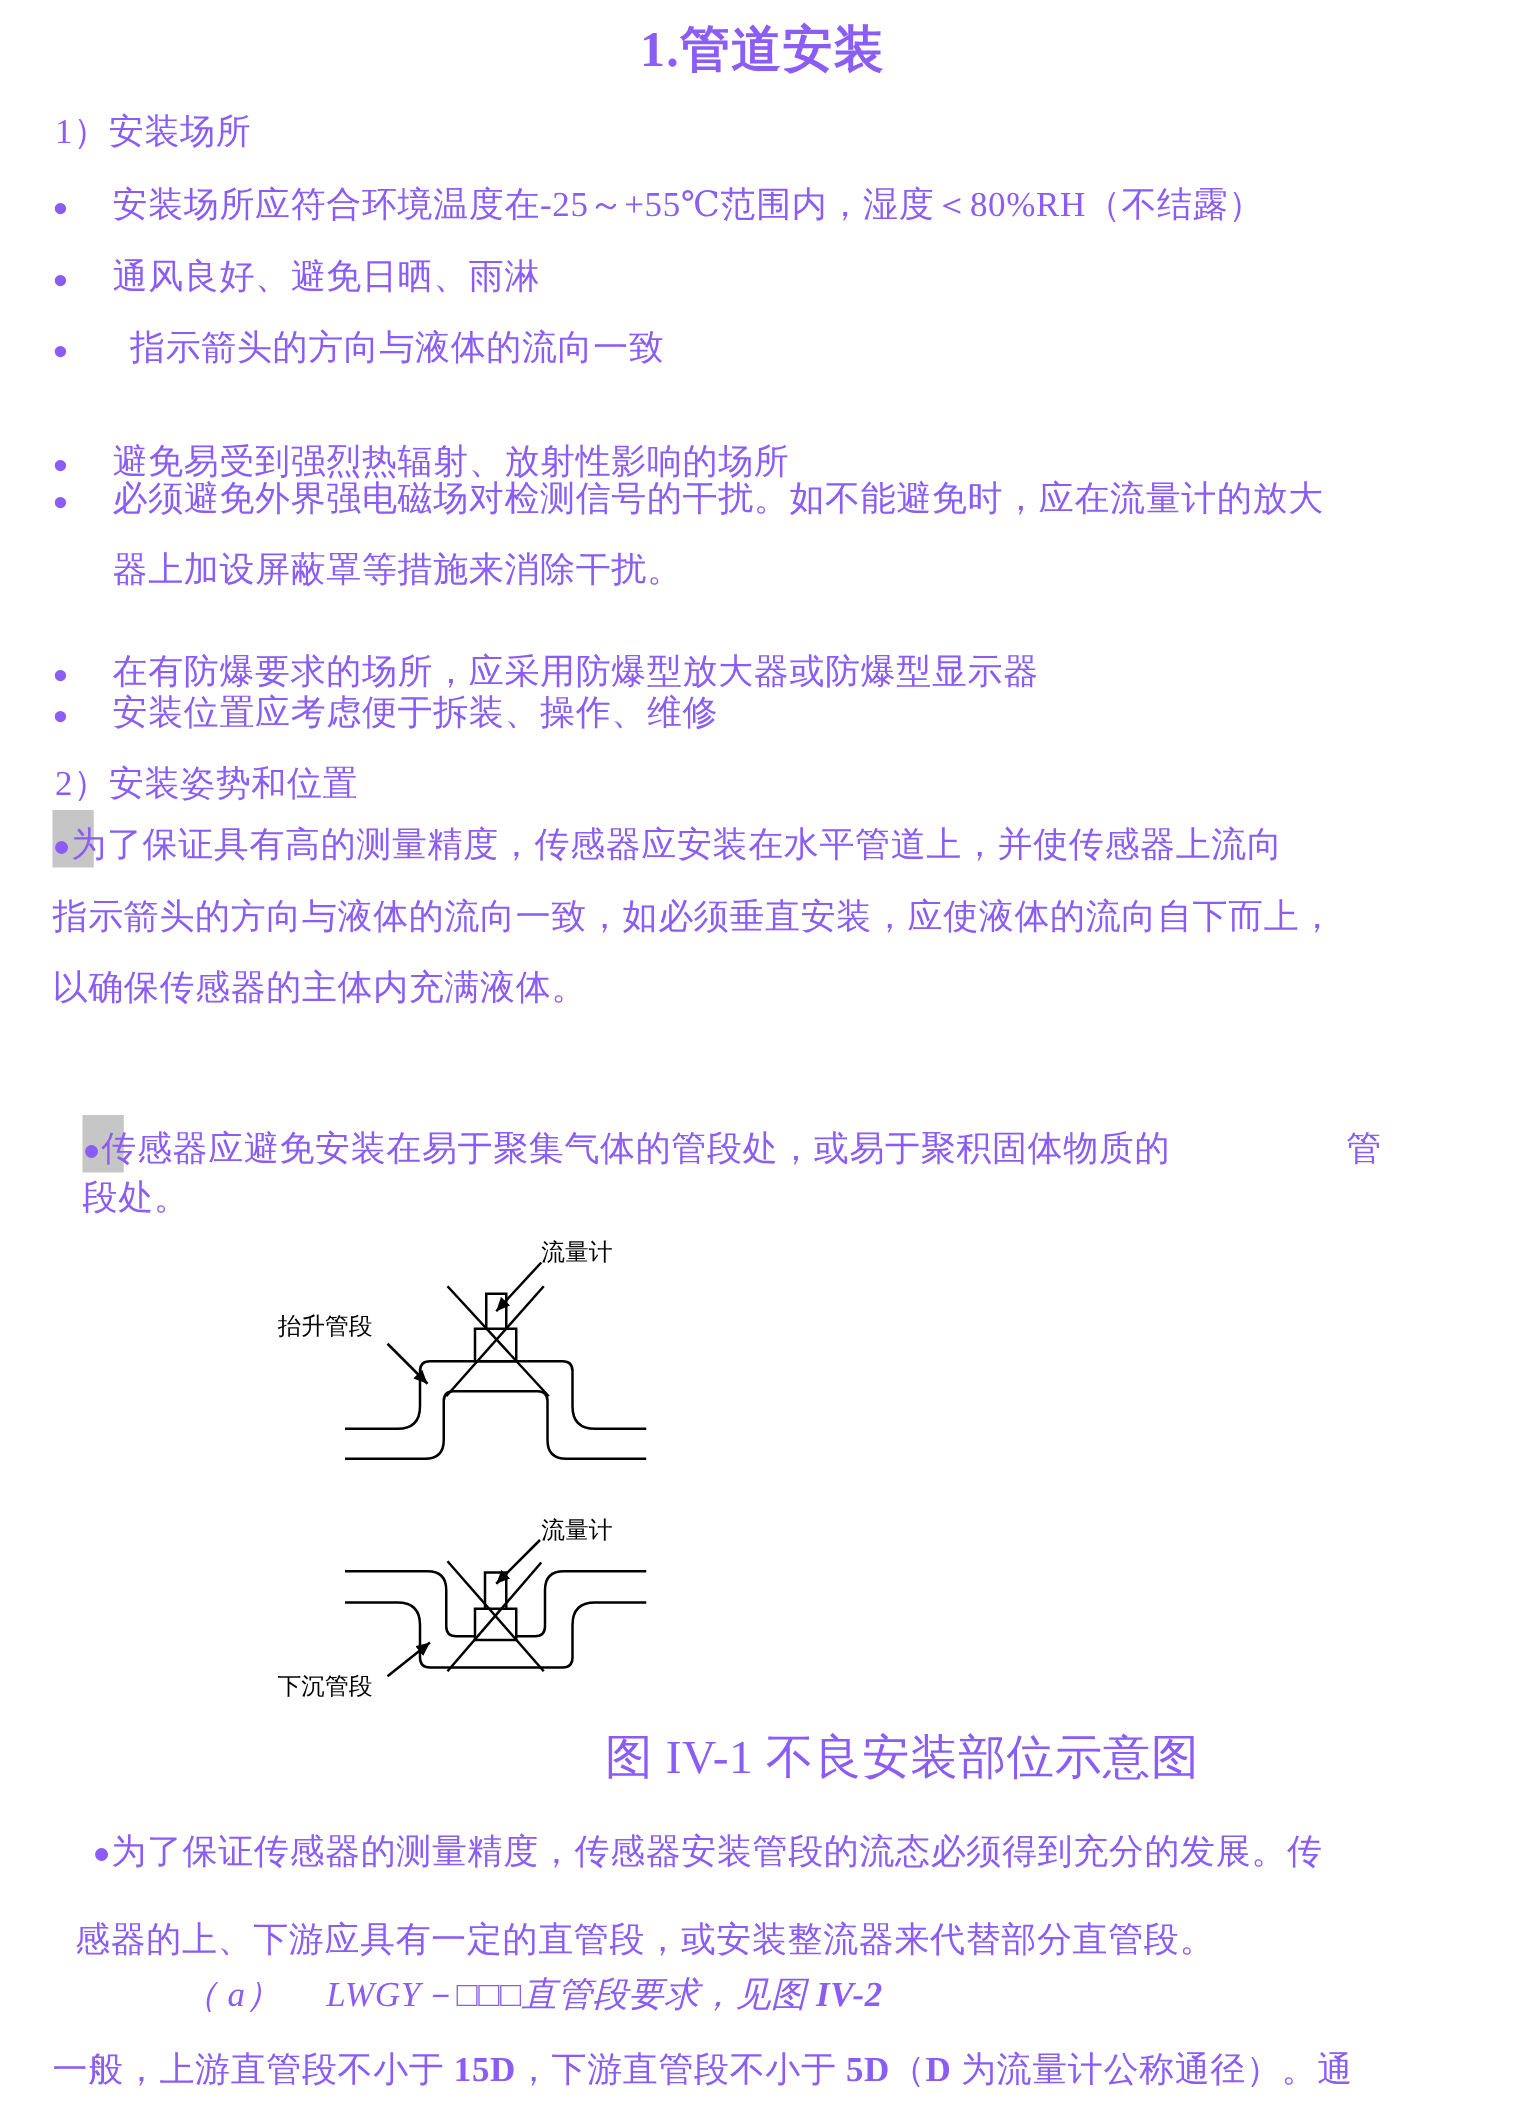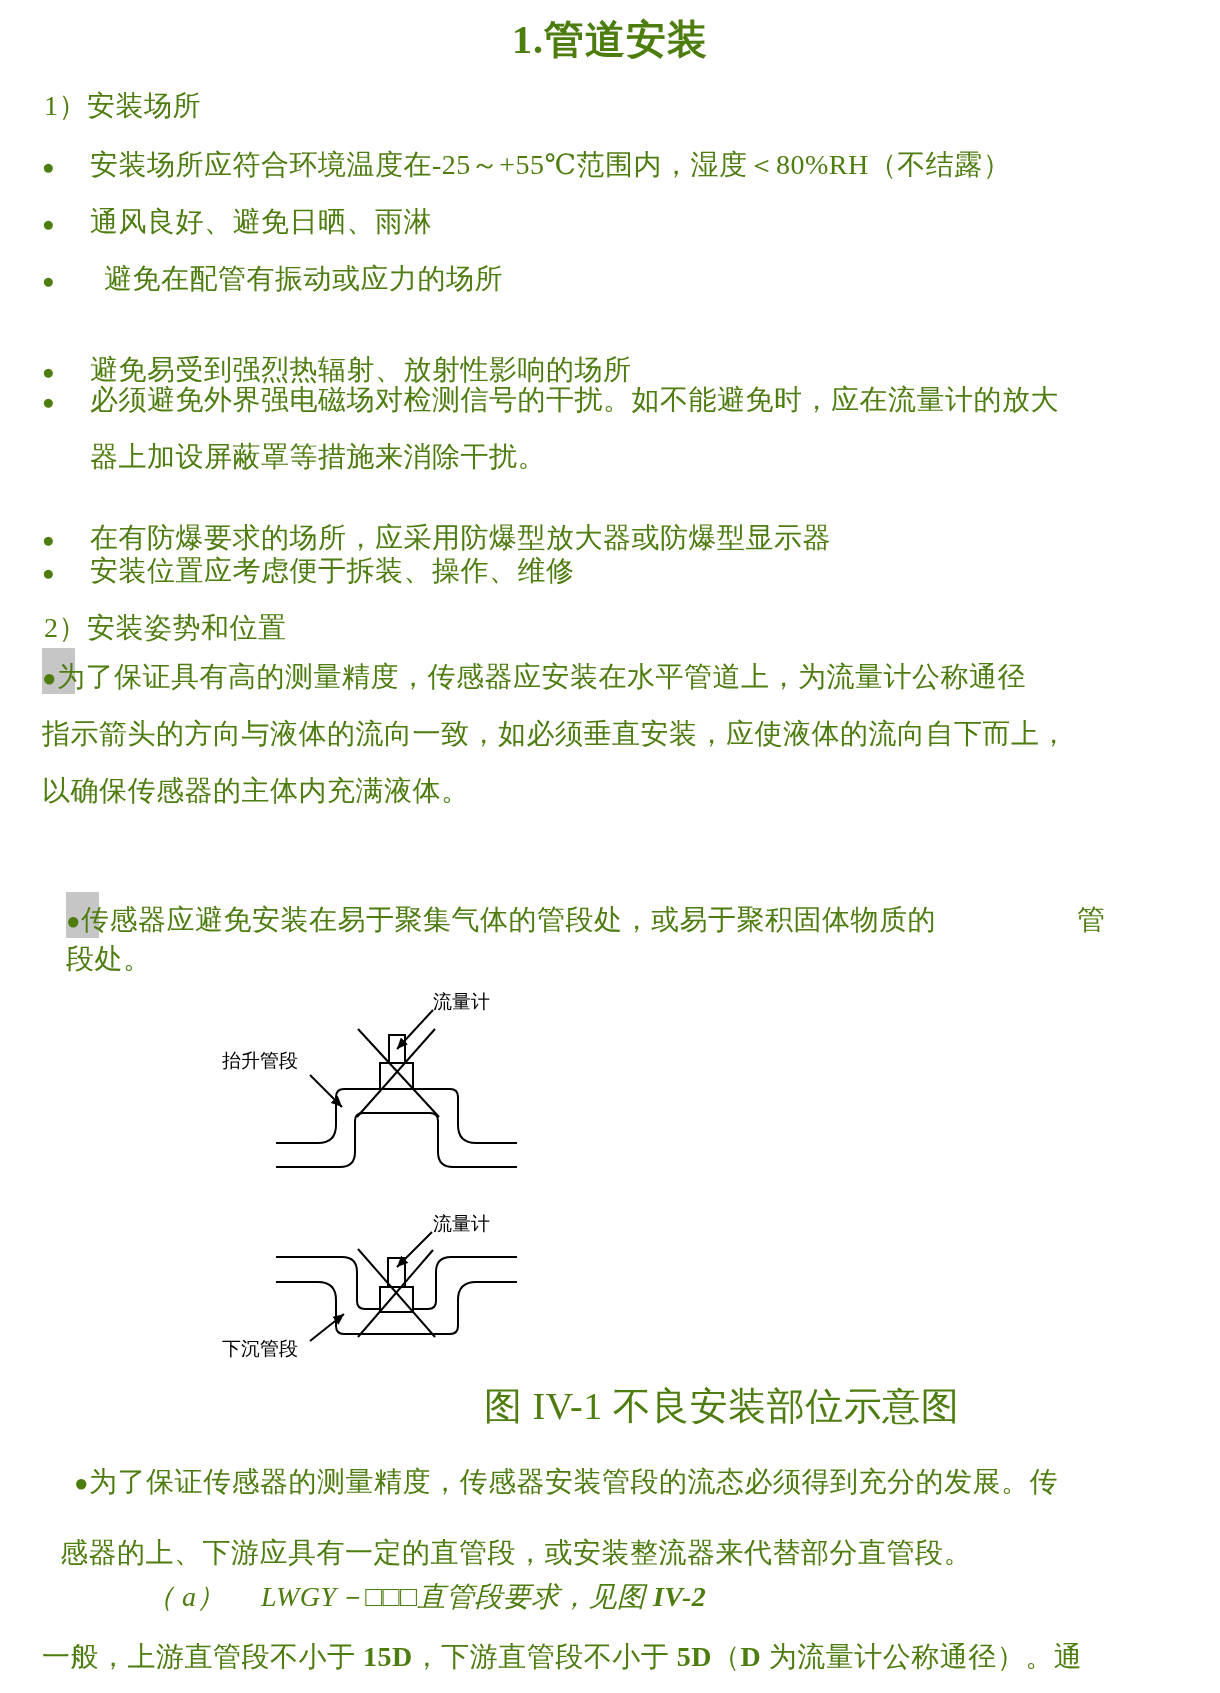--- a/index.html
+++ b/index.html
@@ -3,21 +3,21 @@
 <meta charset="utf-8">
 <style>
   html,body{margin:0;padding:0;}
   body{background:#888;}
   .page{
     position:relative;
     width:1220px;height:1693px;
     background:#ffffff;
     overflow:hidden;
     font-family:"Liberation Serif","DejaVu Serif",serif;
-    color:#4d7c0f;
+    color:#8b5cf6;
   }
   .line{
     position:absolute;
     font-size:28px;
     line-height:40px;
     white-space:nowrap;
     letter-spacing:0.5px;
   }
   .title{
     left:0;right:0;text-align:center;
@@ -45,41 +45,41 @@
 
   <div class="line" style="left:44px;top:86px;">1）安装场所</div>
 
   <div class="line" style="left:42px;top:145px;">
     <span class="marker">●</span><span>安装场所应符合环境温度在-25～+55℃范围内，湿度＜80%RH（不结露）</span>
   </div>
   <div class="line" style="left:42px;top:202px;">
     <span class="marker">●</span><span>通风良好、避免日晒、雨淋</span>
   </div>
   <div class="line" style="left:42px;top:259px;">
-    <span class="marker">●</span><span class="indent-sm">避免在配管有振动或应力的场所</span>
+    <span class="marker">●</span><span class="indent-sm">指示箭头的方向与液体的流向一致</span>
   </div>
   <div class="line" style="left:42px;top:306px;margin-top:44px;">
     <span class="marker">●</span><span>避免易受到强烈热辐射、放射性影响的场所</span>
   </div>
   <div class="line" style="left:42px;top:380px;">
     <span class="marker">●</span><span>必须避免外界强电磁场对检测信号的干扰。如不能避免时，应在流量计的放大</span>
   </div>
   <div class="line" style="left:90px;top:437px;">器上加设屏蔽罩等措施来消除干扰。</div>
   <div class="line" style="left:42px;top:477px;margin-top:41px;">
     <span class="marker">●</span><span>在有防爆要求的场所，应采用防爆型放大器或防爆型显示器</span>
   </div>
   <div class="line" style="left:42px;top:551px;">
     <span class="marker">●</span><span>安装位置应考虑便于拆装、操作、维修</span>
   </div>
 
   <div class="line" style="left:44px;top:608px;">2）安装姿势和位置</div>
 
   <div class="hl" style="left:42px;top:648px;"></div>
   <div class="line" style="left:42px;top:657px;">
-    <span class="inline-bullet">●</span><span>为了保证具有高的测量精度，传感器应安装在水平管道上，为流量计公称通径</span>
+    <span class="inline-bullet">●</span><span>为了保证具有高的测量精度，传感器应安装在水平管道上，并使传感器上流向</span>
   </div>
   <div class="line" style="left:42px;top:714px;">指示箭头的方向与液体的流向一致，如必须垂直安装，应使液体的流向自下而上，</div>
   <div class="line" style="left:42px;top:771px;">以确保传感器的主体内充满液体。</div>
 
   <div class="hl" style="left:66px;top:892px;"></div>
   <div class="line" style="left:66px;top:900px;right:0;">
     <span class="inline-bullet">●</span><span>传感器应避免安装在易于聚集气体的管段处，或易于聚积固体物质的</span><span class="tail">管</span>
   </div>
   <div class="line" style="left:66px;top:939px;">段处。</div>
 

